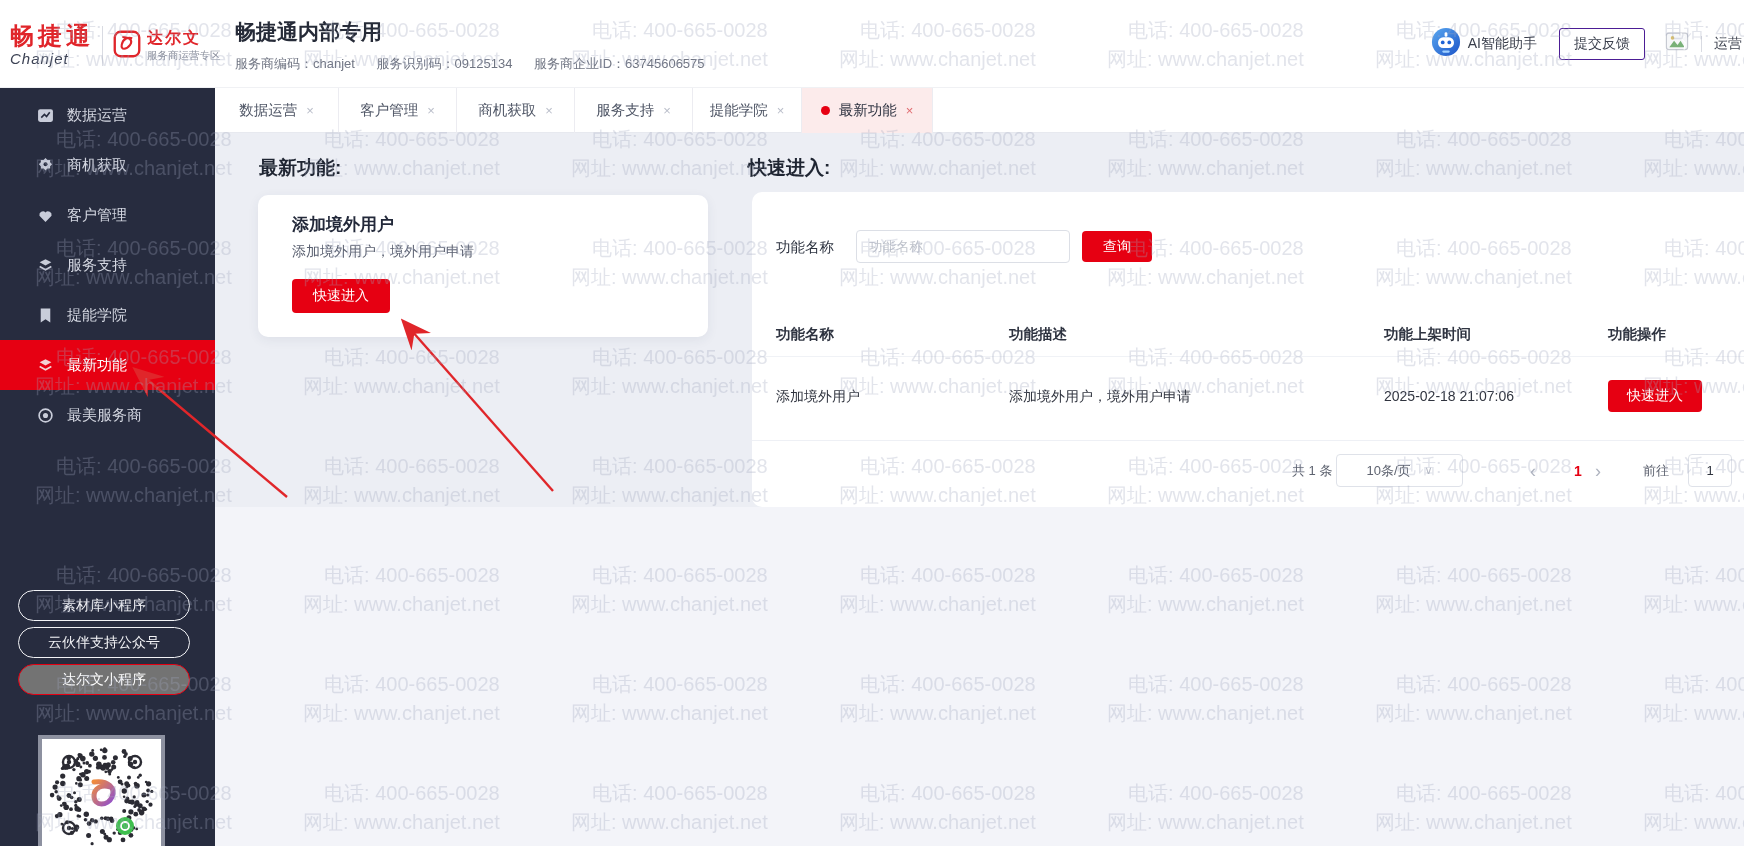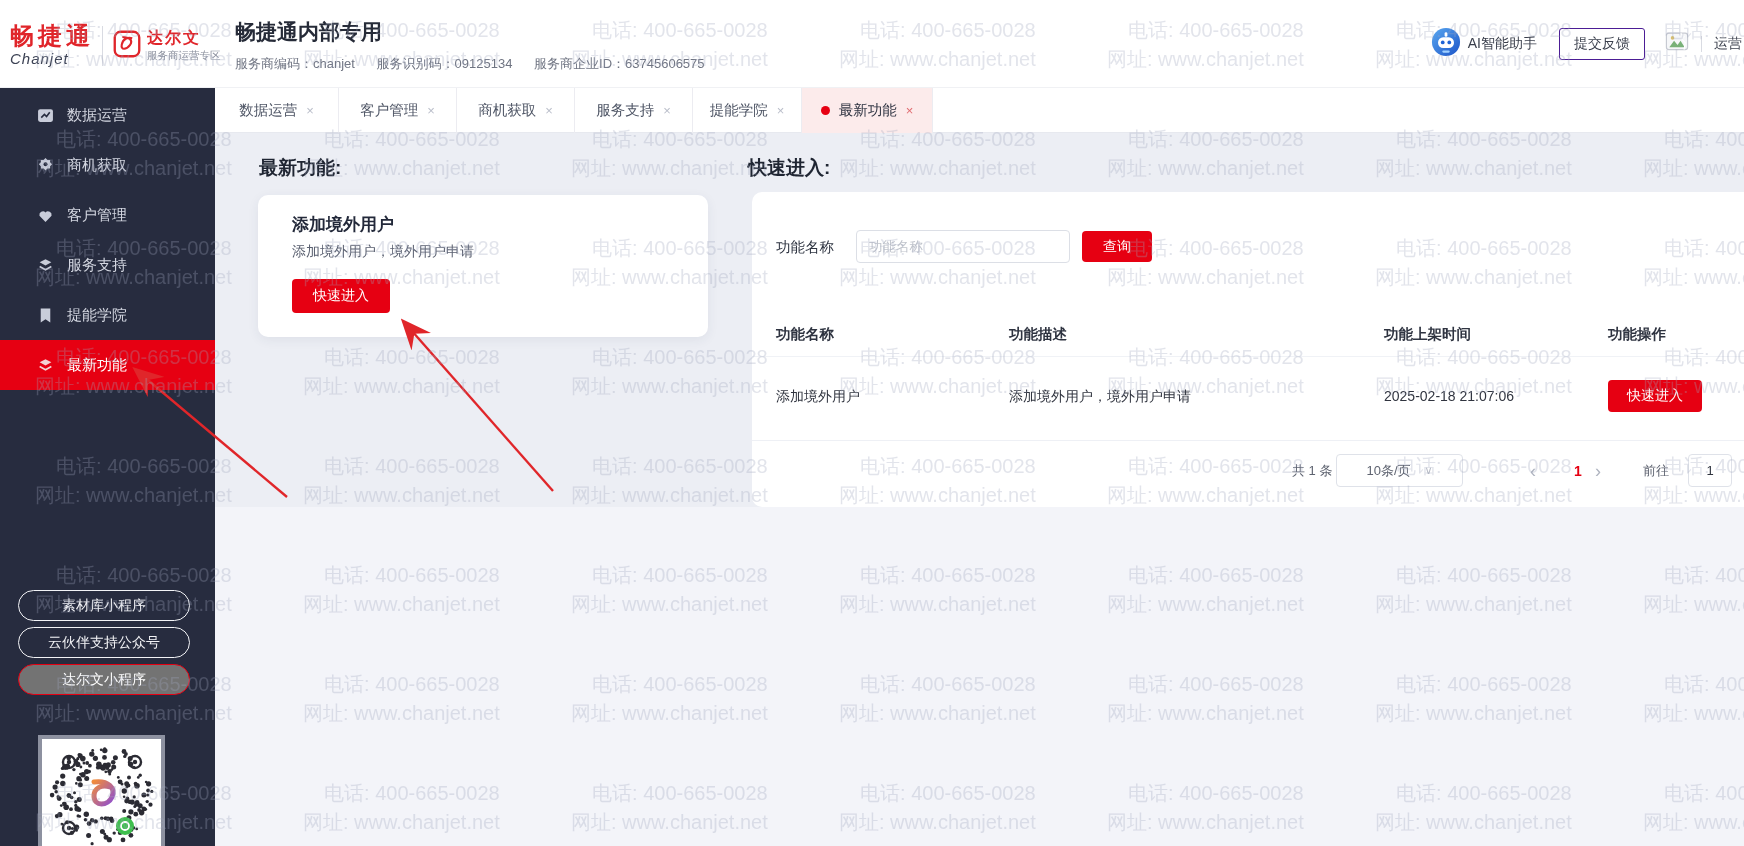--- a/index.html
+++ b/index.html
@@ -194,20 +194,29 @@
       <span>提能学院</span>
     </div>
     <div class="side-item active" style="top:252px">
       <span class="s-icon">
           <svg viewBox="0 0 16 16" width="17" height="17">
             <path d="M8 2l5.5 3L8 8 2.5 5z" fill="#f4d2d4"></path>
             <path d="M2.5 9L8 12l5.5-3" stroke="#f4d2d4" stroke-width="1.5" fill="none"></path>
           </svg>
         </span>
       <span>最新功能</span>
+    </div>
+    <div class="side-item" style="top:302px">
+      <span class="s-icon">
+          <svg viewBox="0 0 16 16" width="17" height="17">
+            <circle cx="8" cy="8" r="6" stroke="#c9cdda" stroke-width="1.6" fill="none"></circle>
+            <circle cx="8" cy="8" r="2.4" fill="#c9cdda"></circle>
+          </svg>
+        </span>
+      <span>最美服务商</span>
     </div>
 
     <div class="side-btn" style="top:502px">素材库小程序</div>
     <div class="side-btn" style="top:539px">云伙伴支持公众号</div>
     <div class="side-btn filled" style="top:576px">达尔文小程序</div>
 
     <div class="qr-box" style="top:647px">
       <svg id="qr-svg" width="110" height="110" viewBox="0 0 110 110">
         <g id="qr-dots">
             <circle cx="96.9" cy="55.0" r="2.5" fill="#2b2b33"></circle>

